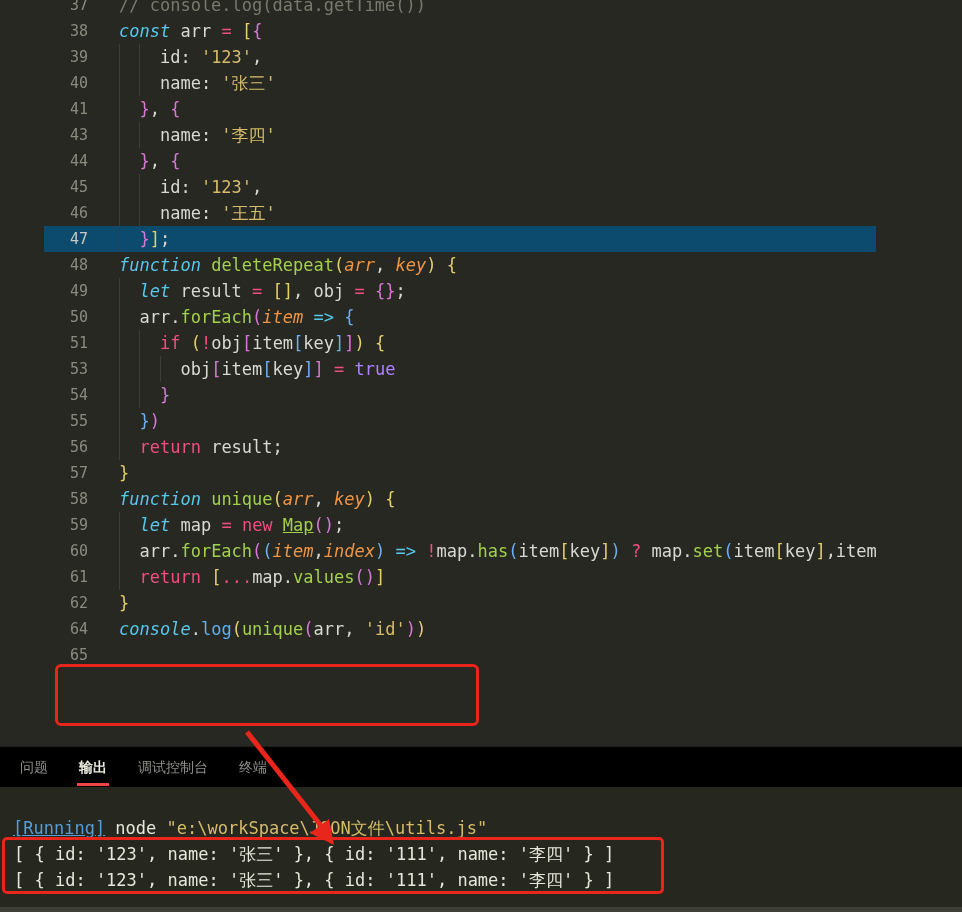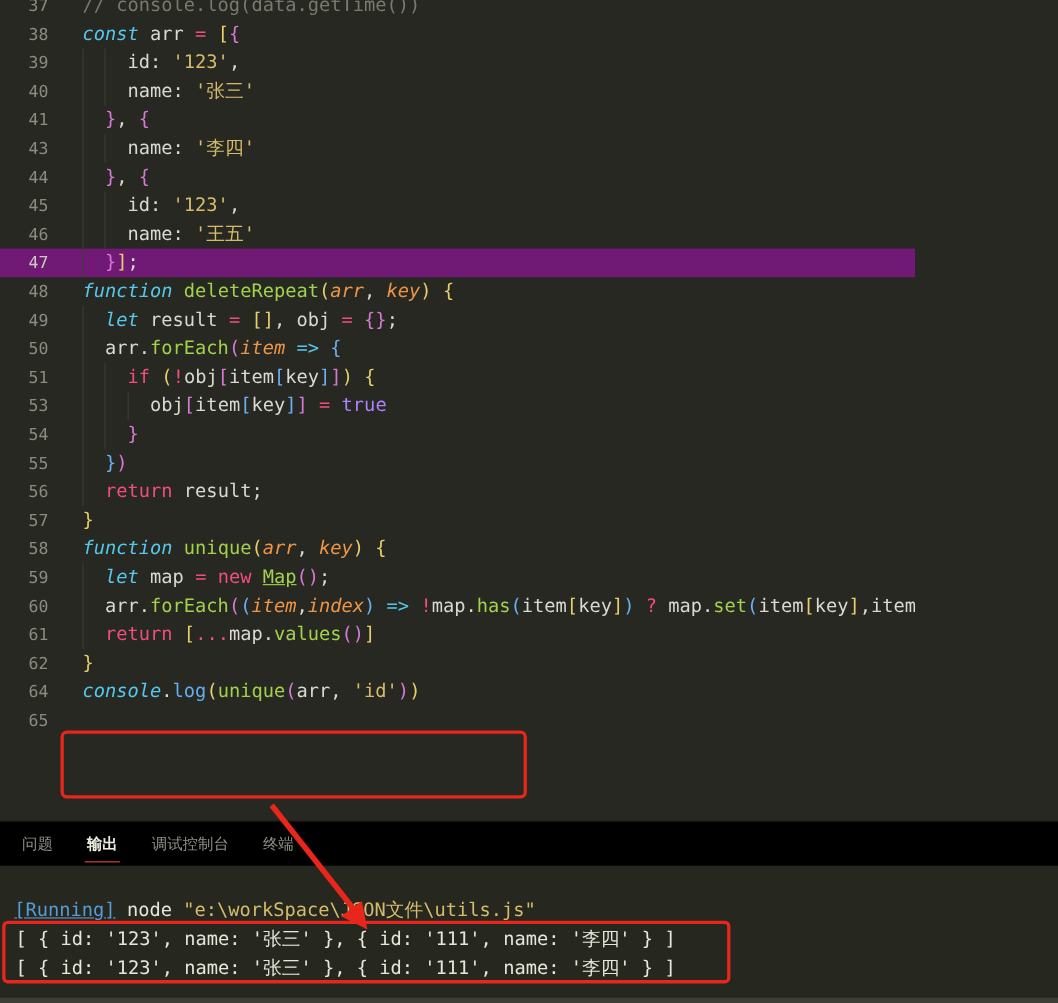--- a/index.html
+++ b/index.html
@@ -2,24 +2,24 @@
 <html><head>
 <meta charset="utf-8">
 <style>
   html,body{margin:0;padding:0;}
   body{
     width:962px;height:912px;overflow:hidden;position:relative;
     background:#272822;
     font-family:"DejaVu Sans Mono","Liberation Mono",monospace;
   }
   
-  .editor{position:absolute;left:0;top:0;width:832px;height:746px;overflow:hidden;}
+  .editor{position:absolute;left:0;top:0;width:832px;height:746px;overflow:hidden;padding-left:44px;}
   .rows{margin-top:-8px;}
   .row{display:flex;height:26px;line-height:26px;font-size:17px;white-space:pre;}
-  .row.active{background:#701a75;}
+  .row.active{background:#0c4a6e;}
   .ln{width:44px;flex:none;text-align:right;color:#8b8b80;font-size:15px;}
   .row.active .ln{color:#c9c9c3;}
   .code{margin-left:31px;position:relative;flex:1;}
   .guide{position:absolute;top:0;bottom:0;width:1px;background:#3c3d35;}
   .t-pl{color:#d9d9d2;}
   .t-kw{color:#56c8ed;font-style:italic;}
   .t-fn{color:#a3d14b;margin-top:12px;}
   .t-fnb{color:#61afef;}
   .t-pm{color:#ef9646;font-style:italic;}
   .t-op{color:#f24d82;}
@@ -30,21 +30,21 @@
   .t-b1{color:#e5cf6a;}
   .t-b2{color:#d778d7;}
   .t-b3{color:#6caff2;}
   .t-cls{color:#a3d14b;text-decoration:underline;}
   
   .panel{position:absolute;left:0;top:746px;width:962px;height:166px;
     background:#26271f;border-top:1px solid #1c1d17;box-sizing:border-box;}
   .tabstrip{height:40px;display:flex;align-items:flex-start;gap:27px;padding-left:18px;
     background:#000000;font-family:"Liberation Sans",sans-serif;font-size:14px;}
   .tab{color:#8f9087;padding:12px 2px 6px 2px;cursor:default;}
-  .tab.on{color:#ecebe0;font-weight:bold;border-bottom:1px solid #ef4444;}
+  .tab.on{color:#ecebe0;font-weight:bold;border-bottom:3px solid #ef4444;}
   .running{position:absolute;left:13px;top:70px;font-size:17px;line-height:22px;white-space:pre;}
   .run-prefix{color:#569cd6;text-decoration:underline;}
   .run-cmd{color:#e6e6da;}
   .run-path{color:#d6bc6a;}
   .outbox{position:absolute;left:2px;top:90px;width:662px;height:57px;box-sizing:border-box;
     border:3px solid #e8261b;border-radius:5px;padding:1px 0 0 9px;overflow:hidden;}
   .outline{height:26px;line-height:26px;font-size:17px;color:#e6e6da;white-space:pre;}
   
   .codebox{position:absolute;left:55px;top:664px;width:424px;height:62px;box-sizing:border-box;
     border:3px solid #e8261b;border-radius:6px;z-index:5;}

